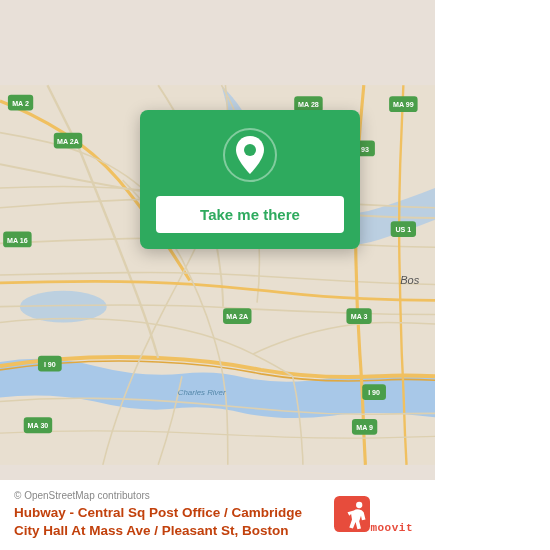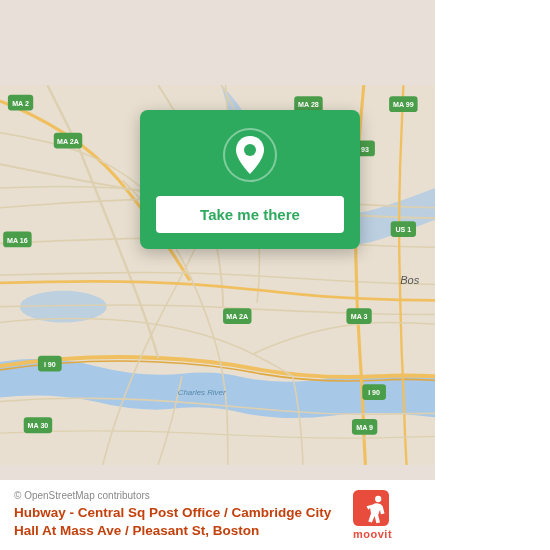--- a/index.html
+++ b/index.html
@@ -86,23 +86,24 @@
     #location-name {
       font-size: 13.5px;
       font-weight: bold;
       color: #c2410c;
       line-height: 1.35;
     }
 
     #moovit-logo {
       margin-left: 14px;
       display: flex;
-      align-items: flex-start;
-      flex-direction: column;
+      align-items: flex-end;
+      flex-direction: row;
       min-width: 60px;
+      font-family: Liberation Mono, monospace;
     }
 
     #moovit-icon {
       width: 36px;
       height: 36px;
       margin-bottom: 2px;
     }
 
     #moovit-text {
       font-size: 11px;

